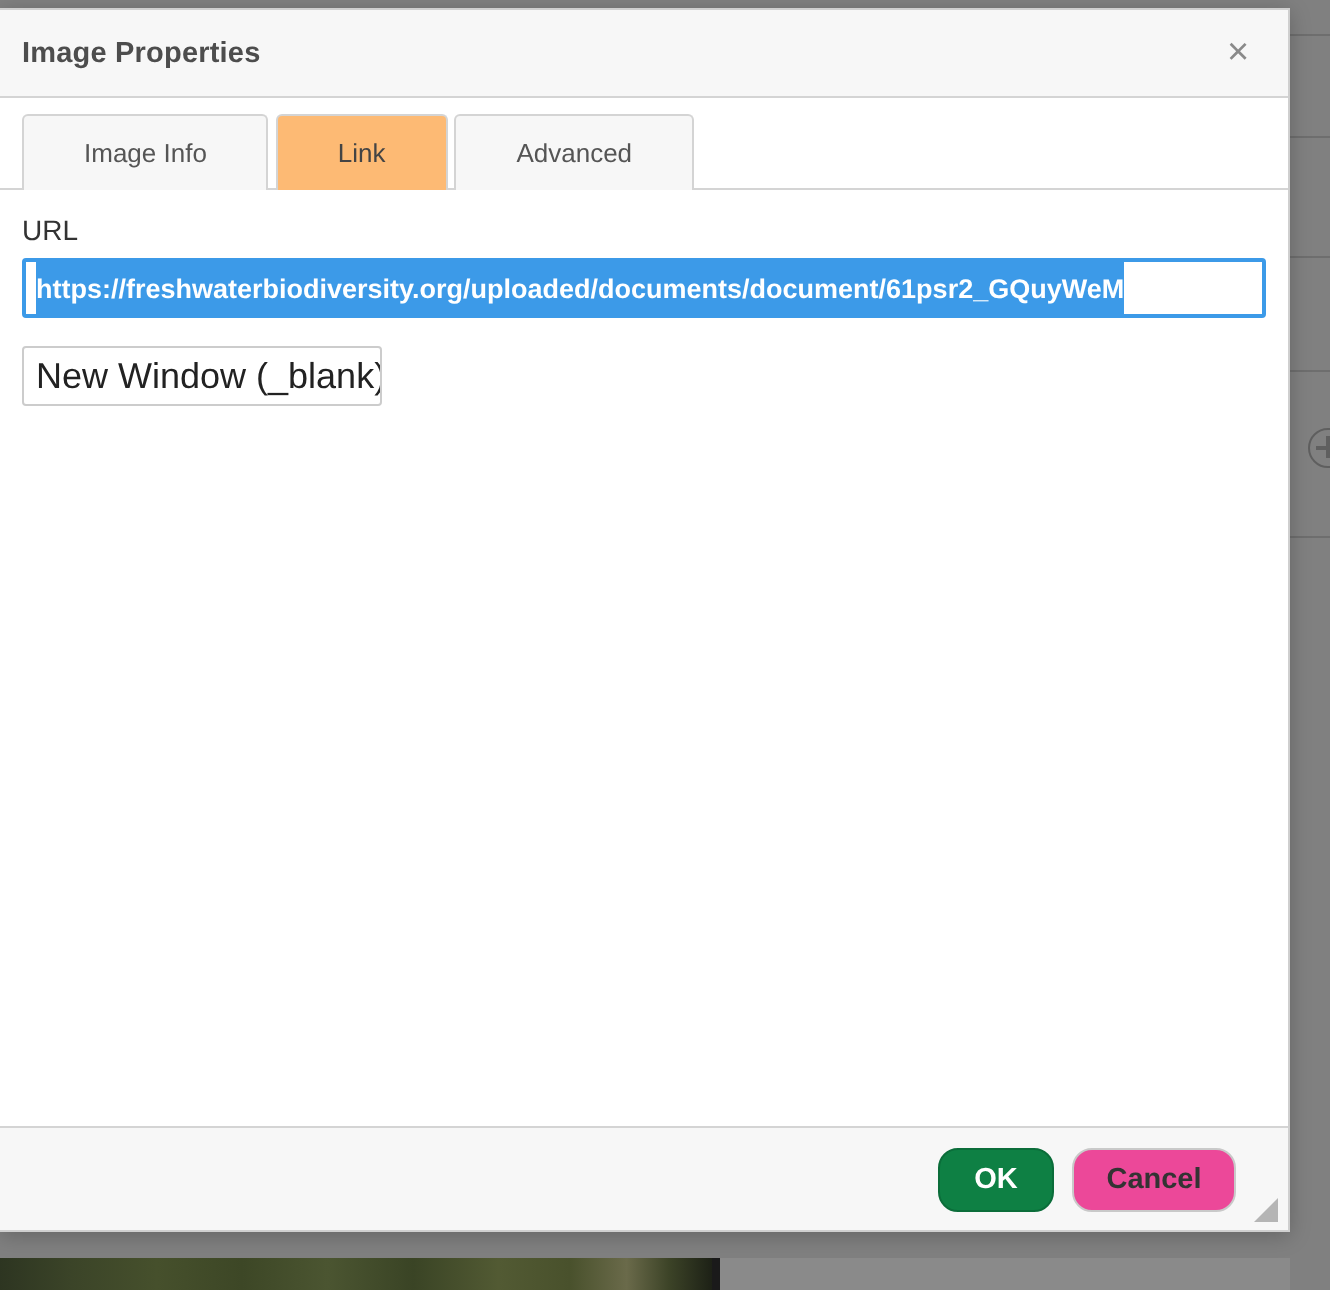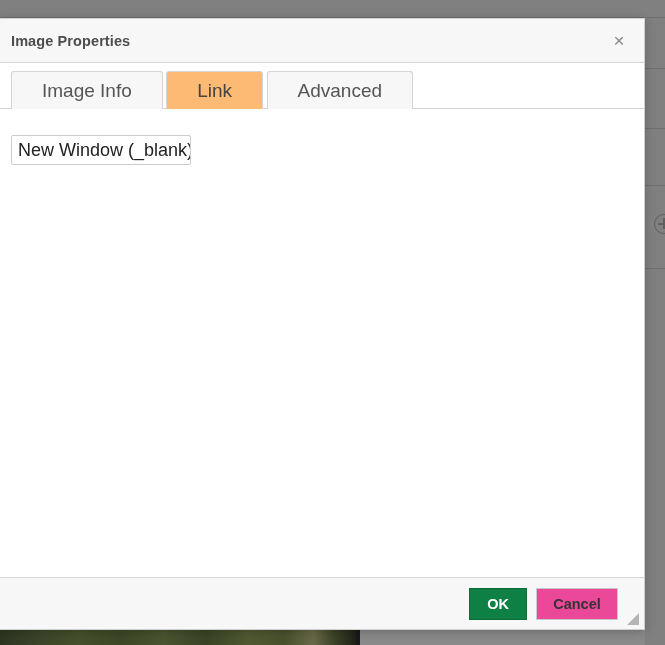--- a/index.html
+++ b/index.html
@@ -87,21 +87,21 @@
     top: 629px;
     width: 285px;
     height: 16px;
     background: #8a8a8a;
   }
 
   
   .dialog {
     position: absolute;
     left: 0;
-    top: 18px;
+    top: 4px;
     width: 645px;
     height: 612px;
     background: #ffffff;
     box-sizing: border-box;
     border: 1px solid #cfcfcf;
     border-left: none;
     box-shadow: 0 2px 10px rgba(0,0,0,0.22);
     display: flex;
     flex-direction: column;
   }
@@ -165,21 +165,21 @@
   }
 
   .tab {
     position: relative;
     display: inline-block;
     vertical-align: bottom;
     height: 38px;
     line-height: 37px;
     padding: 0 30px;
     box-sizing: border-box;
-    font-size: 19px;
+    font-size: 13px;
     color: #555555;
     background: #f7f7f7;
     border: 1px solid #d4d4d4;
     border-bottom: none;
     border-radius: 3px 3px 0 0;
     margin-right: -1px;
     cursor: pointer;
     z-index: 1;
   }
 
@@ -279,21 +279,21 @@
     box-sizing: border-box;
   }
 
   .btn {
     height: 32px;
     min-width: 58px;
     padding: 0 16px;
     font-size: 14.5px;
     font-weight: bold;
     font-family: "Liberation Sans", sans-serif;
-    border-radius: 0;
+    border-radius: 10px;
     cursor: pointer;
     box-sizing: border-box;
   }
 
   .btn-ok {
     background: #0e8044;
     color: #ffffff;
     border: 1px solid #0b6d3a;
     margin-right: 9px;
   }
@@ -341,20 +341,22 @@
 
     <div class="tab-strip">
       <div class="tab">Image Info</div>
       <div class="tab active">Link</div>
       <div class="tab">Advanced</div>
     </div>
 
     <div class="dialog-body">
 
       <div class="url-row">
+        <label class="field-label">URL</label>
+        <div class="url-input"><span class="url-selection">https://freshwaterbiodiversity.org/uploaded/documents/document/61psr2_GQuyWeM</span></div>
       </div>
 
       <div class="target-row">
         <div class="target-select">New Window (_blank)</div>
       </div>
 
     </div>
 
     <div class="dialog-footer">
       <button class="btn btn-ok">OK</button>

